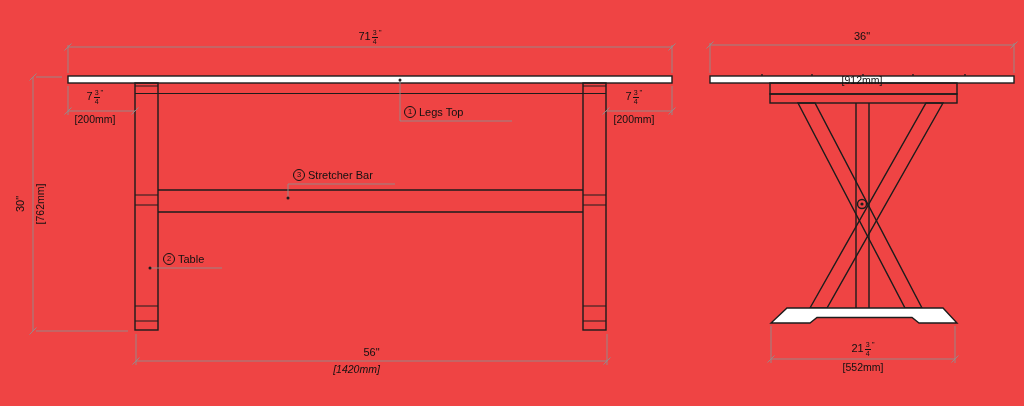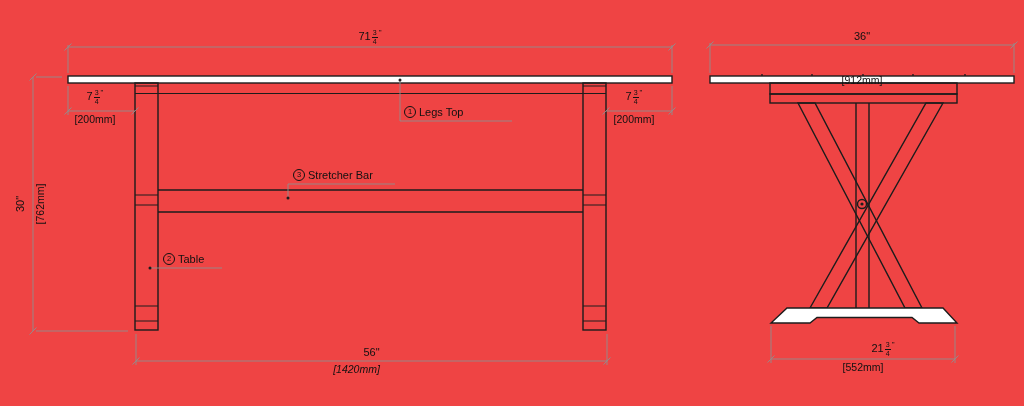--- a/index.html
+++ b/index.html
@@ -116,21 +116,21 @@
 
   <div class="dim-text rot" style="left:21px;top:204px;">30"</div>
   <div class="dim-text mm rot" style="left:41px;top:204px;">[762mm]</div>
 
   <div class="dim-text" style="left:136px;top:347px;width:471px;">56"</div>
   <div class="dim-text mm" style="left:121px;top:364px;width:471px;font-style:italic;">[1420mm]</div>
 
   <div class="dim-text" style="left:710px;top:31px;width:304px;">36"</div>
   <div class="dim-text mm" style="left:710px;top:48px;width:304px;margin-top:27px;">[912mm]</div>
 
-  <div class="dim-text" style="left:771px;top:341px;width:184px;margin-left:20px;">
+  <div class="dim-text" style="left:771px;top:341px;width:184px;">
     <span class="in-wrap">
         <span>21</span>
         <span class="frac">
           <span class="fnum">3</span>
           <span class="fden">4</span>
         </span>
         <span class="unit">"</span>
       </span>
   </div>
   <div class="dim-text mm" style="left:771px;top:362px;width:184px;text-align:center;">[552mm]</div>

